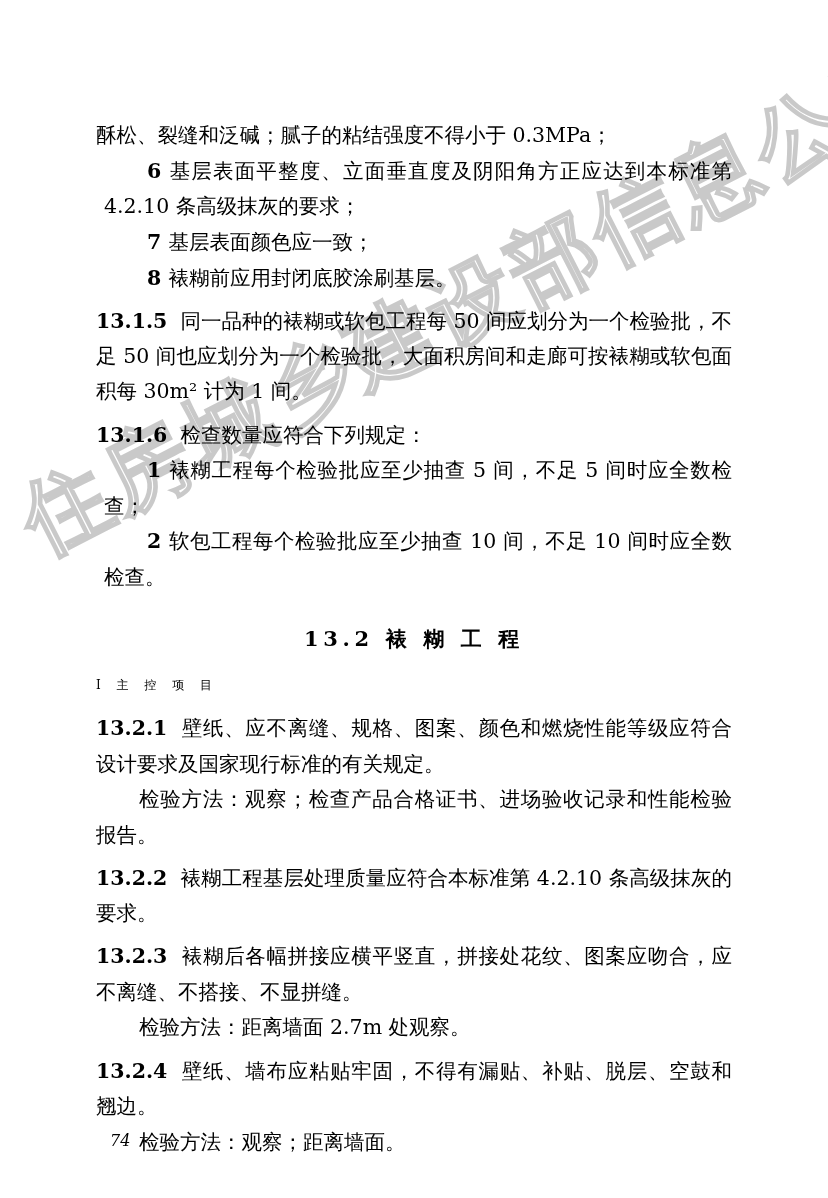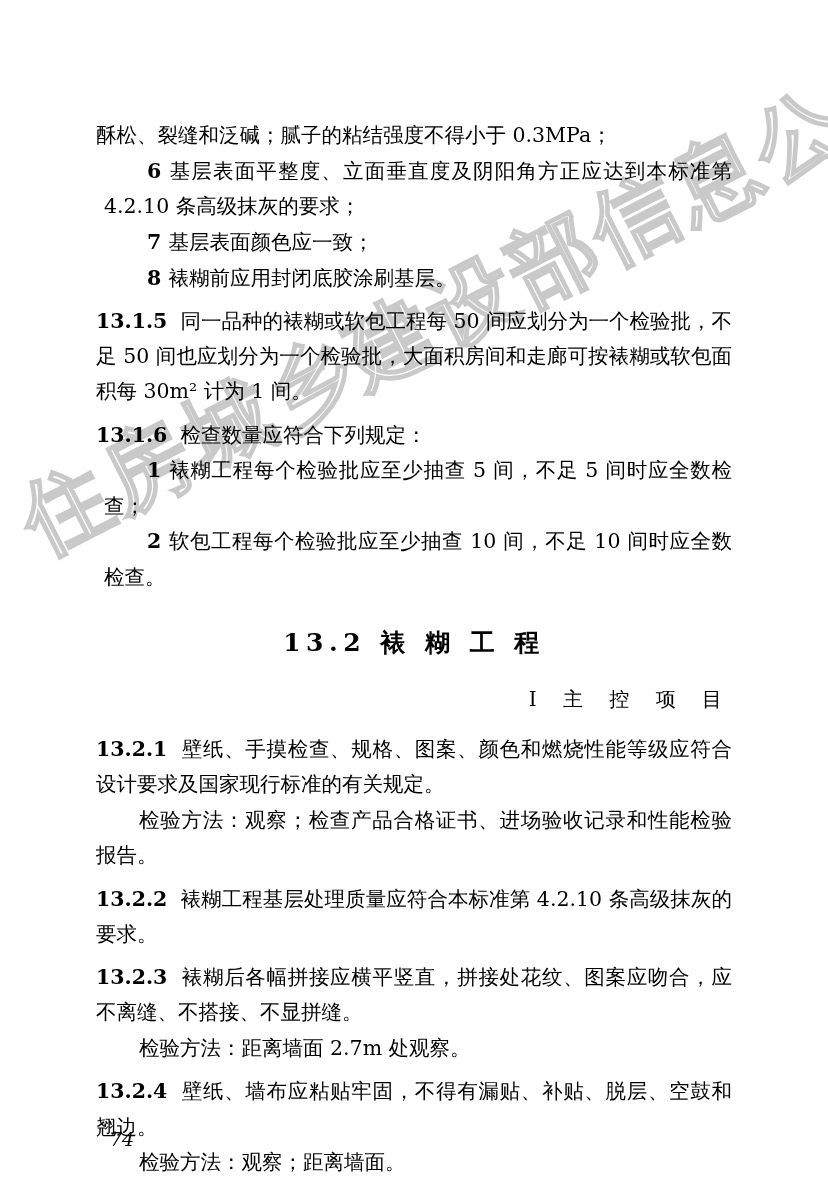--- a/index.html
+++ b/index.html
@@ -44,38 +44,38 @@
     font-weight: bold;
     font-family: "DejaVu Serif", "Liberation Serif", serif;
   }
   .sub-num {
     font-weight: bold;
     padding-right: 0.35em;
   }
   .section-title {
     text-align: center;
     font-weight: bold;
-    font-size: 25px;
+    font-size: 21px;
     letter-spacing: 0.22em;
     margin: 26px 0 18px 0;
   }
   .sub-title {
-    text-align: right;
-    font-size: 20px;
+    text-align: left;
+    font-size: 12px;
     letter-spacing: 0.5em;
     margin: 0 0 16px 0;
   }
   .method {
     text-indent: 2.1em;
   }
   .page-number {
     position: absolute;
     left: 110px;
     bottom: 48px;
-    font-size: 19px;
+    font-size: 16px;
     font-style: italic;
     font-family: "DejaVu Serif", "Liberation Serif", serif;
     z-index: 2;
   }
   .watermark {
     position: absolute;
     left: 0;
     top: 0;
     width: 828px;
     height: 1198px;
@@ -122,21 +122,21 @@
     <p class="para indent-hang"><span class="num">13.1.6</span>&nbsp;&nbsp;<span>检查数量应符合下列规定：</span></p>
 
     <p class="para indent-1"><span class="sub-num">1</span><span>裱糊工程每个检验批应至少抽查 5 间，不足 5 间时应全数检查；</span></p>
 
     <p class="para indent-1"><span class="sub-num">2</span><span>软包工程每个检验批应至少抽查 10 间，不足 10 间时应全数检查。</span></p>
 
     <p class="section-title">13.2  裱 糊 工 程</p>
 
     <p class="sub-title">Ⅰ   主 控 项 目</p>
 
-    <p class="para indent-hang"><span class="num">13.2.1</span>&nbsp;&nbsp;<span>壁纸、手摸检查、规格、图案、颜色和燃烧性能等级应符合设计要求及国家现行标准的有关规定。</span></p>
+    <p class="para indent-hang"><span class="num">13.2.1</span>&nbsp;&nbsp;<span>壁纸、应不离缝、规格、图案、颜色和燃烧性能等级应符合设计要求及国家现行标准的有关规定。</span></p>
 
     <p class="para method">检验方法：观察；检查产品合格证书、进场验收记录和性能检验报告。</p>
 
     <p class="para indent-hang"><span class="num">13.2.2</span>&nbsp;&nbsp;<span>裱糊工程基层处理质量应符合本标准第 4.2.10 条高级抹灰的要求。</span></p>
 
 
     <p class="para indent-hang"><span class="num">13.2.3</span>&nbsp;&nbsp;<span>裱糊后各幅拼接应横平竖直，拼接处花纹、图案应吻合，应不离缝、不搭接、不显拼缝。</span></p>
 
     <p class="para method">检验方法：距离墙面 2.7m 处观察。</p>
 

